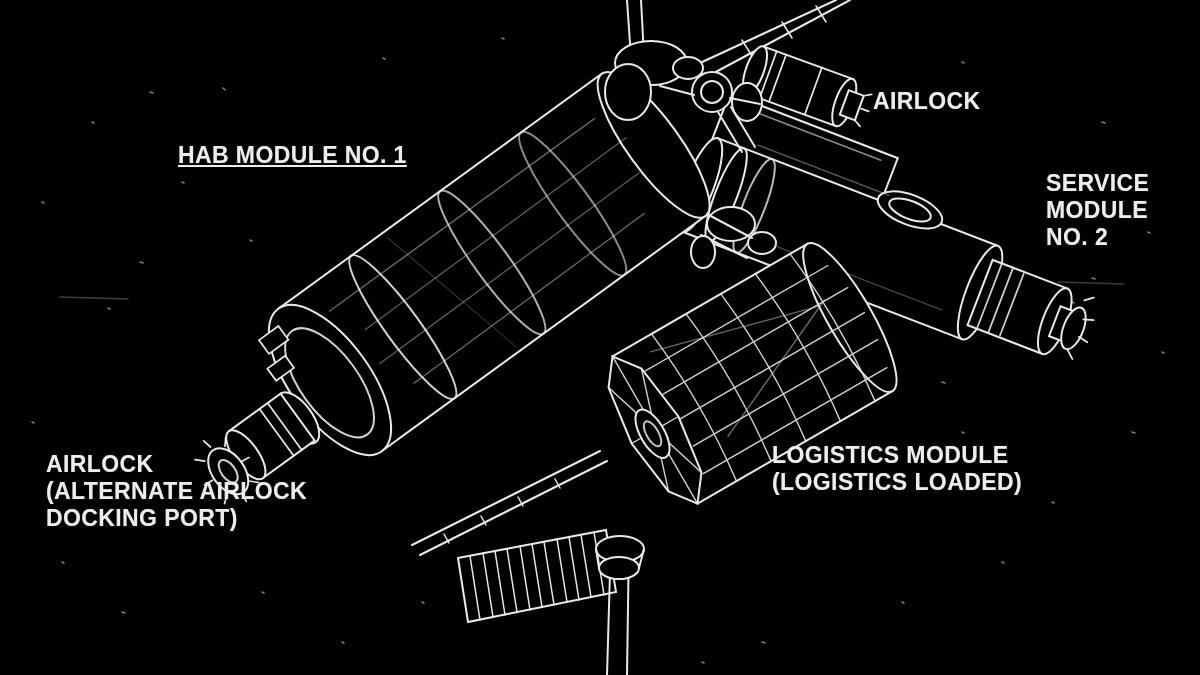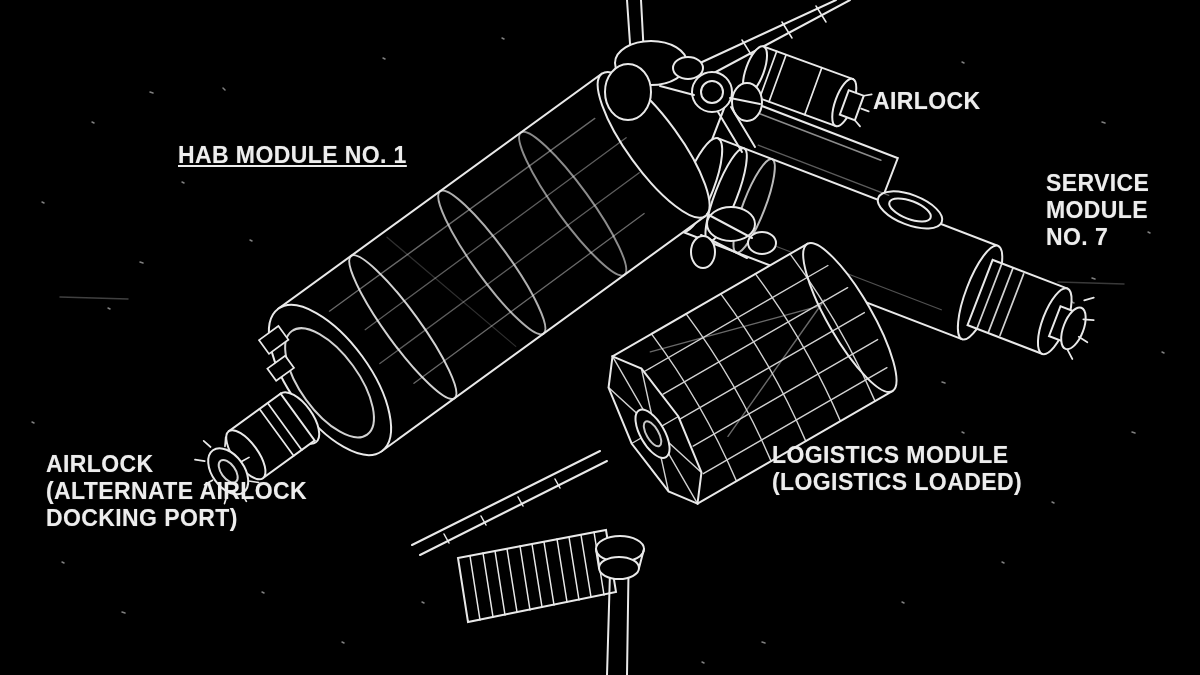--- a/index.html
+++ b/index.html
@@ -166,21 +166,21 @@
     <span>HAB MODULE NO. 1</span>
   </div>
 
   <div class="label" style="left:873px;top:88px;">
     <span>AIRLOCK</span>
   </div>
 
   <div class="label" style="left:1014px;top:170px;margin-left:32px;">
     <span>SERVICE</span>
     <span>MODULE</span>
-    <span>NO. 7</span>
+    <span>NO. 2</span>
   </div>
 
   <div class="label" style="left:46px;top:451px;">
     <span>AIRLOCK</span>
     <span>(ALTERNATE AIRLOCK</span>
     <span>DOCKING PORT)</span>
   </div>
 
   <div class="label" style="left:772px;top:442px;">
     <span>LOGISTICS MODULE</span>

